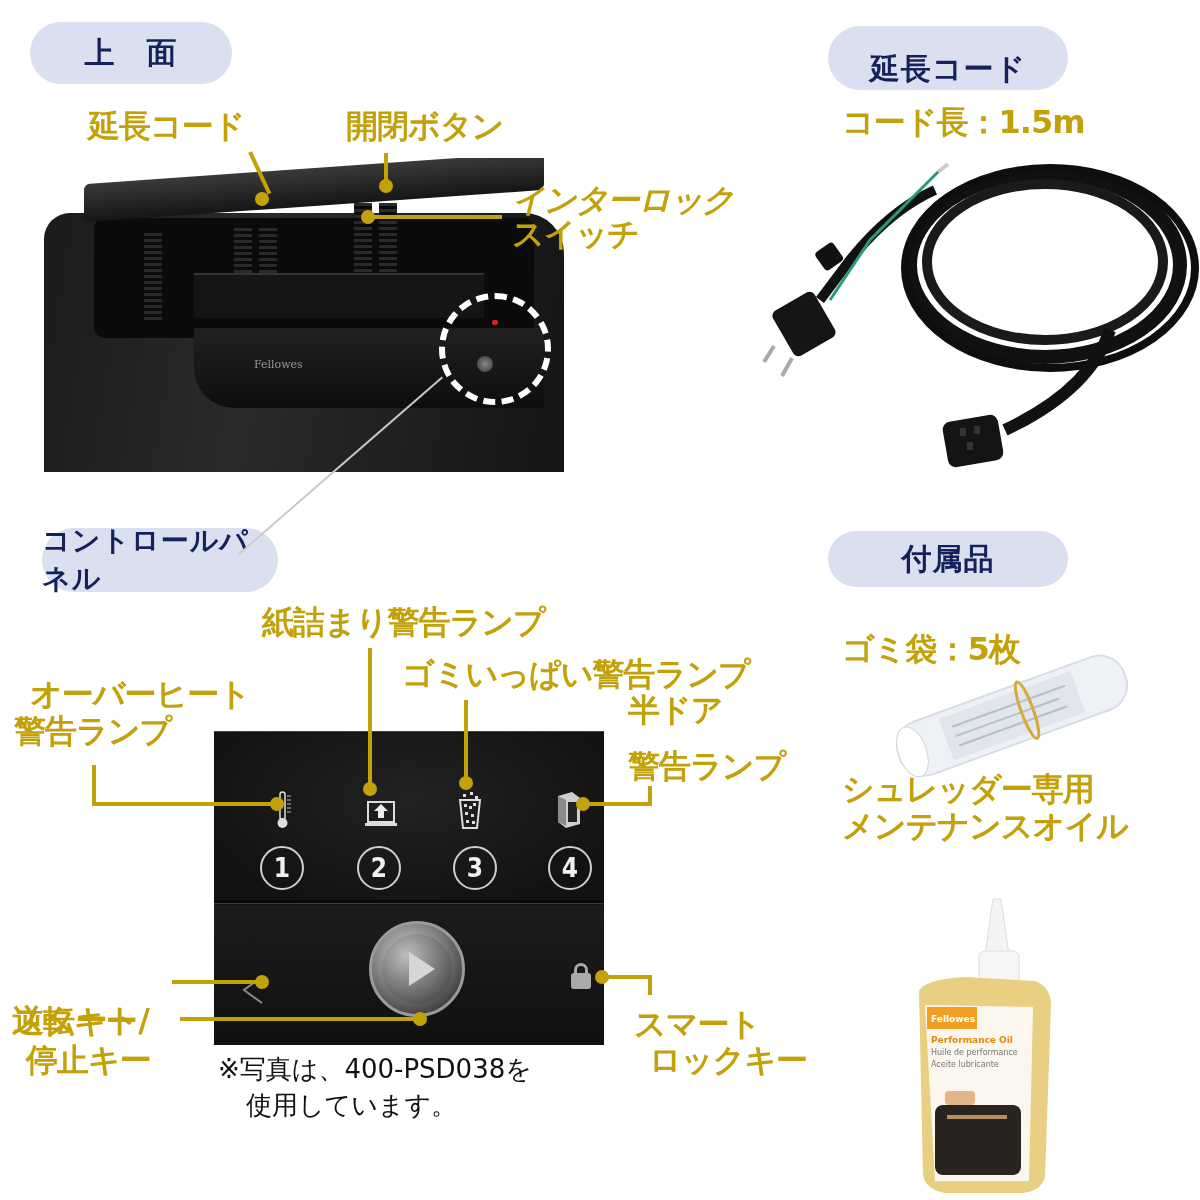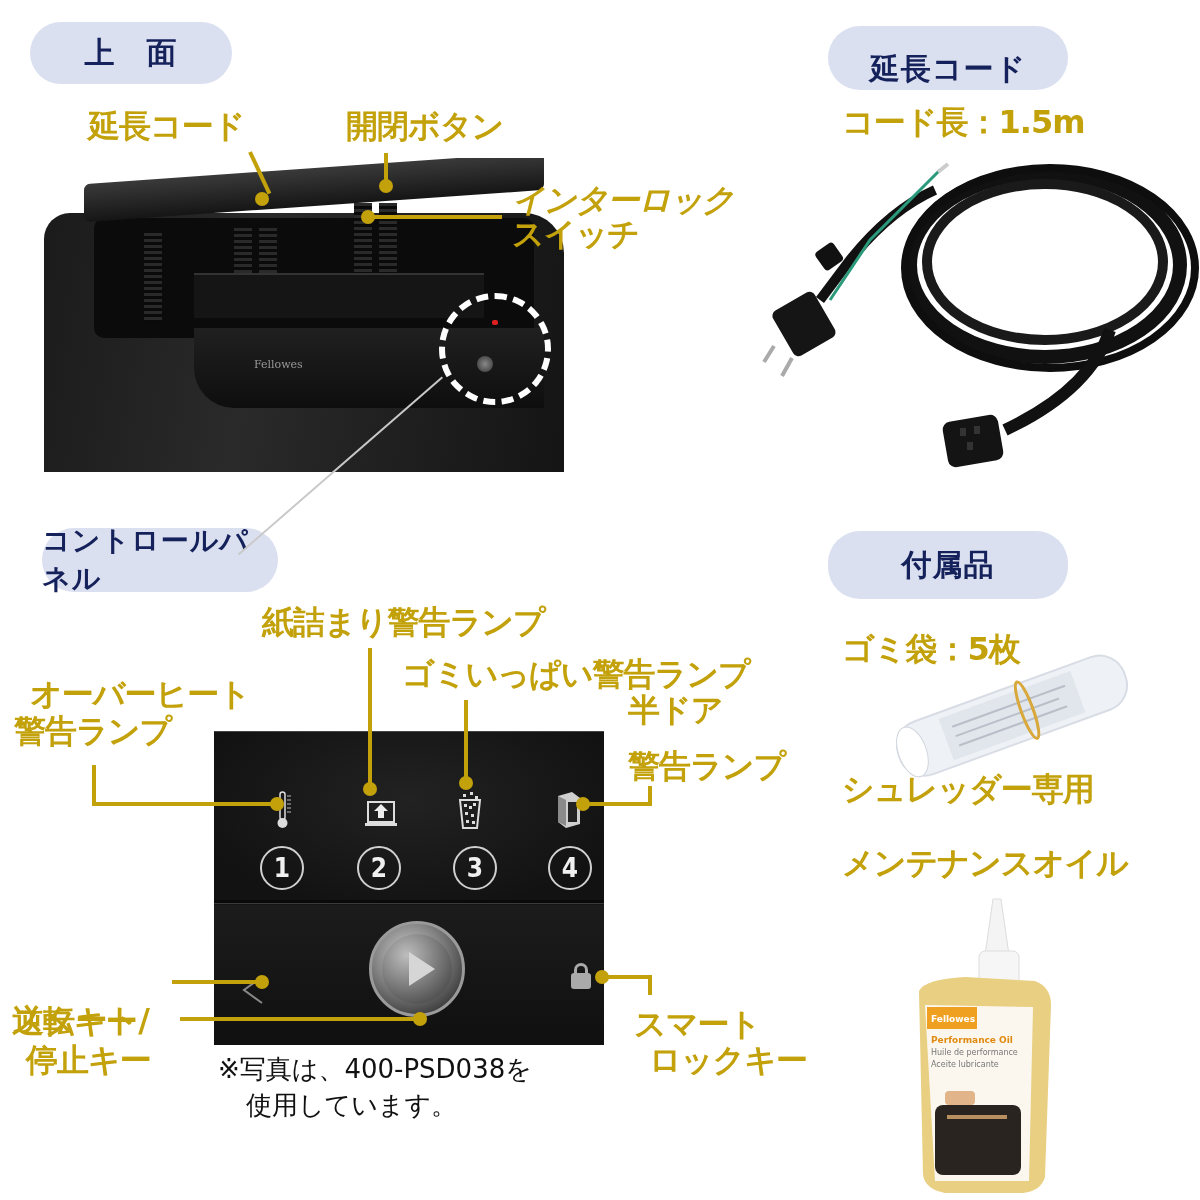--- a/index.html
+++ b/index.html
@@ -56,21 +56,21 @@
 
 <div class="pill" style="left:30px;top:22px;width:202px;height:62px;justify-content:center;">
   <span>上　面</span>
 </div>
 <div class="pill" style="left:828px;top:26px;width:240px;height:64px;align-items:flex-end;">
   <span>延長コード</span>
 </div>
 <div class="pill" style="left:42px;top:528px;width:236px;height:64px;font-size:28px;">
   <span>コントロールパネル</span>
 </div>
-<div class="pill" style="left:828px;top:531px;width:240px;height:68px;">
+<div class="pill" style="left:828px;top:531px;width:240px;height:56px;">
   <span>付属品</span>
 </div>
 
 <div class="shredder">
   <div class="sh-body"></div>
   <div class="sh-opening"></div>
   <div class="spring" style="left:100px;top:75px;"></div>
   <div class="spring" style="left:190px;top:70px;"></div>
   <div class="spring" style="left:215px;top:70px;"></div>
   <div class="spring" style="left:310px;top:45px;"></div>
@@ -222,21 +222,21 @@
     <rect x="10" y="48" width="240" height="56" rx="26" fill="#eef1f5" stroke="#d8dde5" stroke-width="2"></rect>
     <rect x="60" y="54" width="140" height="44" fill="#dde3ea" opacity="0.8"></rect>
     <line x1="70" y1="66" x2="190" y2="66" stroke="#b8bfc9" stroke-width="2"></line>
     <line x1="70" y1="76" x2="180" y2="76" stroke="#b8bfc9" stroke-width="2"></line>
     <line x1="70" y1="86" x2="185" y2="86" stroke="#b8bfc9" stroke-width="2"></line>
     <ellipse cx="24" cy="76" rx="14" ry="26" fill="#ffffff" stroke="#d0d5dd"></ellipse>
     <ellipse cx="146" cy="76" rx="6" ry="30" fill="none" stroke="#d8a83a" stroke-width="3"></ellipse>
   </g>
 </svg>
 <div class="lbl" style="left:842px;top:771px;">シュレッダー専用</div>
-<div class="lbl" style="left:842px;top:848px;font-family:Liberation Mono, monospace;">メンテナンスオイル</div>
+<div class="lbl" style="left:842px;top:808px;">メンテナンスオイル</div>
 
 <div class="oil">
   <svg width="160" height="300" viewBox="0 0 160 300">
     <path d="M88 4 L96 4 L104 60 L80 60 Z" fill="#f4f4f4" stroke="#ddd"></path>
     <rect x="74" y="56" width="40" height="34" rx="6" fill="#f6f6f6" stroke="#ddd"></rect>
     <path d="M14 96 Q20 84 60 82 L130 86 Q146 92 146 110 L140 282 Q136 296 118 298 L40 298 Q20 294 18 280 Z" fill="#e9cf82"></path>
     <path d="M20 110 L128 112 L124 286 L30 286 Z" fill="#fbf7ee"></path>
     <rect x="22" y="112" width="50" height="22" fill="#f0a020"></rect>
     <text x="26" y="127" font-size="9" font-weight="bold" fill="#fff" font-family="DejaVu Sans, sans-serif">Fellowes</text>
     <text x="26" y="148" font-size="9" font-weight="bold" fill="#e08a10" font-family="DejaVu Sans, sans-serif">Performance Oil</text>

